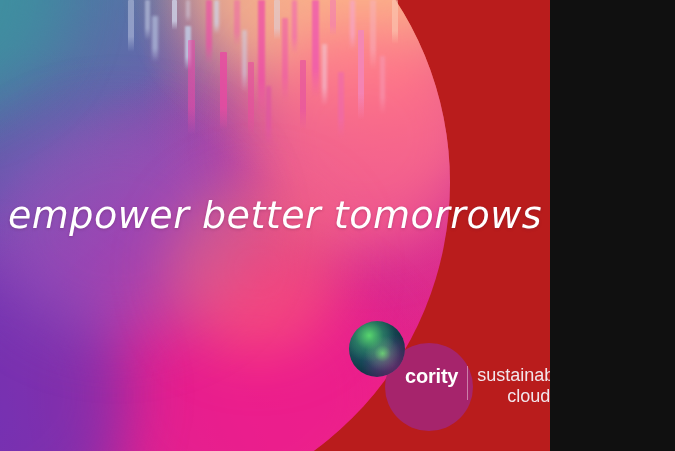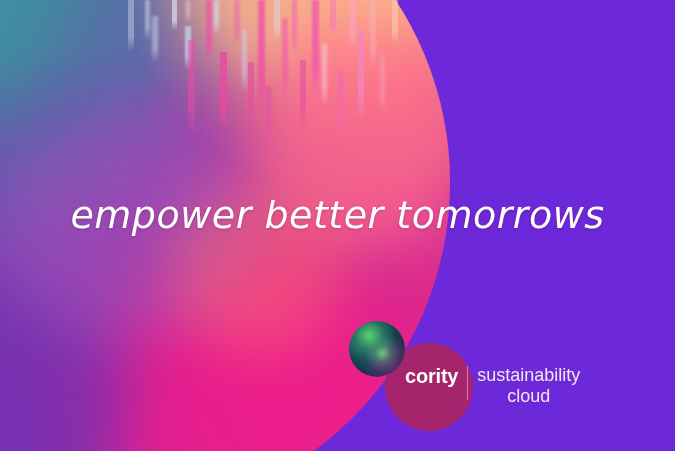--- a/index.html
+++ b/index.html
@@ -1,20 +1,20 @@
 <!DOCTYPE html>
 <html><head>
 <meta charset="utf-8">
 <style>
   html,body{margin:0;padding:0;background:#101010;}
   #stage{
     position:relative;
-    width:675px;height:451px;
+    width:550px;height:451px;
     overflow:hidden;
-    background:#6d28d9;
+    background:#b91c1c;
     font-family:"Liberation Sans", sans-serif;
   }
 
   
   #sphere{
     position:absolute;
     left:-215px; top:-150px;
     width:665px;  height:665px;
     border-radius:50%;
     overflow:hidden;

